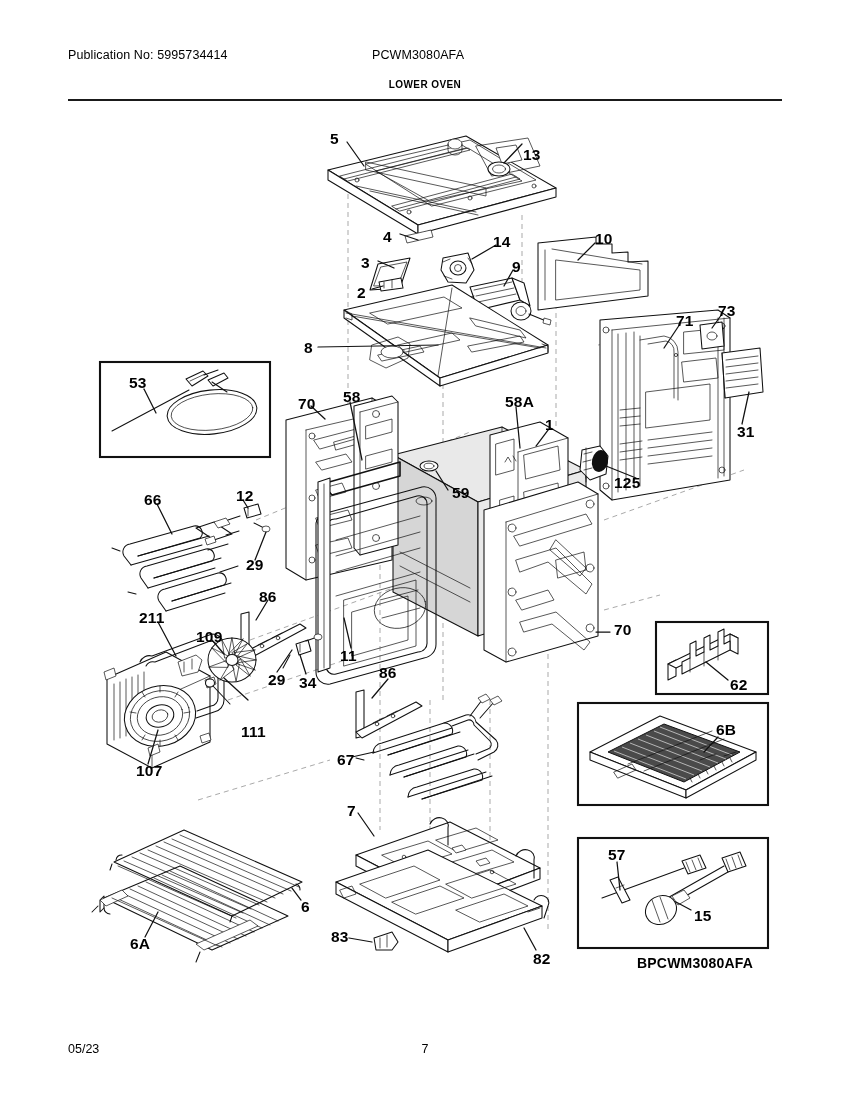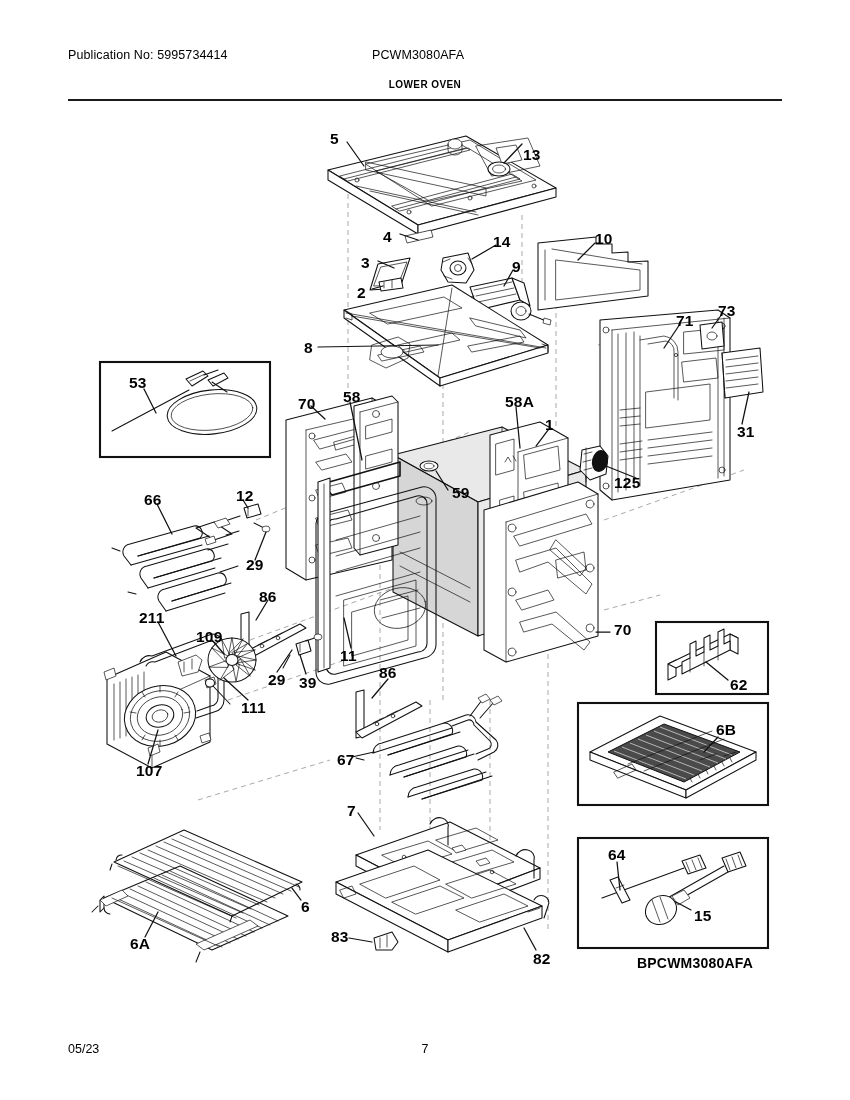--- a/index.html
+++ b/index.html
@@ -652,33 +652,33 @@
   <div class="cal" style="left:545px;top:417px;">1</div>
   <div class="cal" style="left:614px;top:475px;">125</div>
   <div class="cal" style="left:452px;top:485px;">59</div>
   <div class="cal" style="left:144px;top:492px;">66</div>
   <div class="cal" style="left:236px;top:488px;">12</div>
   <div class="cal" style="left:246px;top:557px;">29</div>
   <div class="cal" style="left:259px;top:589px;">86</div>
   <div class="cal" style="left:139px;top:610px;">211</div>
   <div class="cal" style="left:196px;top:629px;">109</div>
   <div class="cal" style="left:268px;top:672px;">29</div>
-  <div class="cal" style="left:299px;top:675px;">39</div>
+  <div class="cal" style="left:299px;top:675px;">34</div>
   <div class="cal" style="left:340px;top:648px;">11</div>
   <div class="cal" style="left:379px;top:665px;">86</div>
-  <div class="cal" style="left:241px;top:700px;">111</div>
+  <div class="cal" style="left:241px;top:724px;">111</div>
   <div class="cal" style="left:136px;top:763px;">107</div>
   <div class="cal" style="left:614px;top:622px;">70</div>
   <div class="cal" style="left:730px;top:677px;">62</div>
   <div class="cal" style="left:716px;top:722px;text-align:center;">6B</div>
   <div class="cal" style="left:337px;top:752px;">67</div>
   <div class="cal" style="left:347px;top:803px;">7</div>
   <div class="cal" style="left:301px;top:899px;">6</div>
   <div class="cal" style="left:130px;top:936px;">6A</div>
-  <div class="cal" style="left:608px;top:847px;">64</div>
+  <div class="cal" style="left:608px;top:847px;">57</div>
   <div class="cal" style="left:694px;top:908px;">15</div>
   <div class="cal" style="left:331px;top:929px;">83</div>
   <div class="cal" style="left:533px;top:951px;">82</div>
 
   <div class="ftr-code">BPCWM3080AFA</div>
   <div class="ftr-date">05/23</div>
   <div class="ftr-page">7</div>
 
 </div>
 

